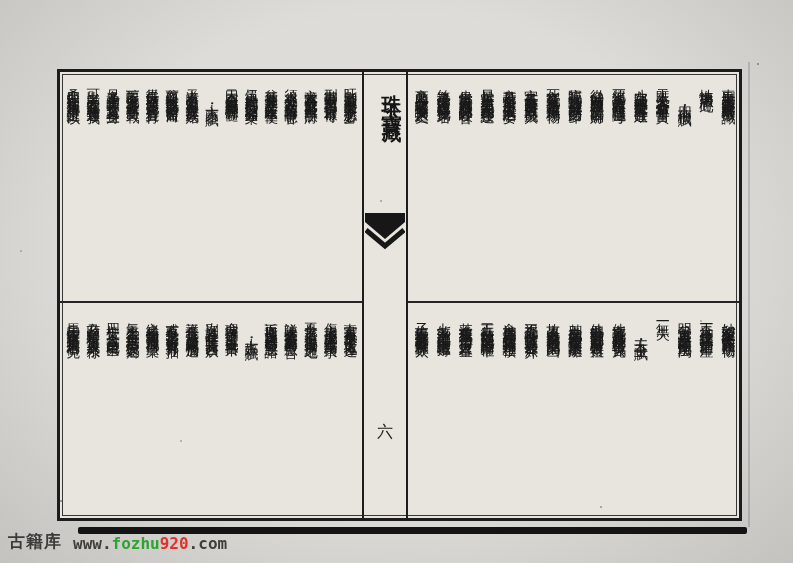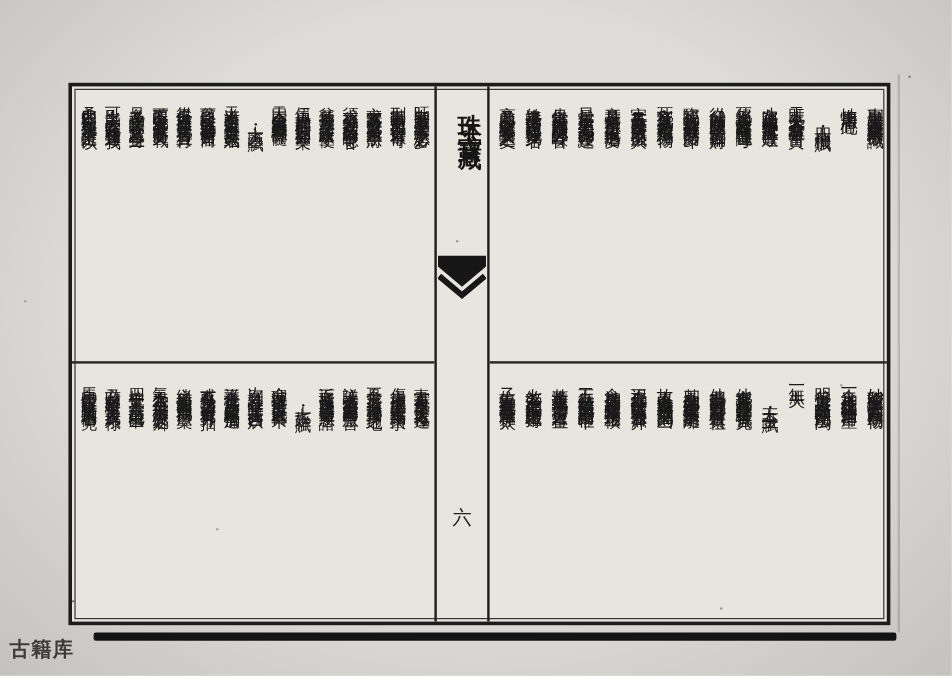--- a/index.html
+++ b/index.html
@@ -148,13 +148,14 @@
     <div class="page-number">六</div>
   </div>
 </div>
 
 <div class="bottom-band"></div>
 <div class="page-edge"></div>
 <div class="speck" style="left:60px;top:500px;"></div>
 
 <div class="watermark">
   <span class="wm-name">古籍库</span>
+  <span class="wm-url"><span class="wm-www">www.</span><span class="wm-domain">fozhu</span><span class="wm-number">920</span><span class="wm-tld">.com</span></span>
 </div>
 
 </body></html>

